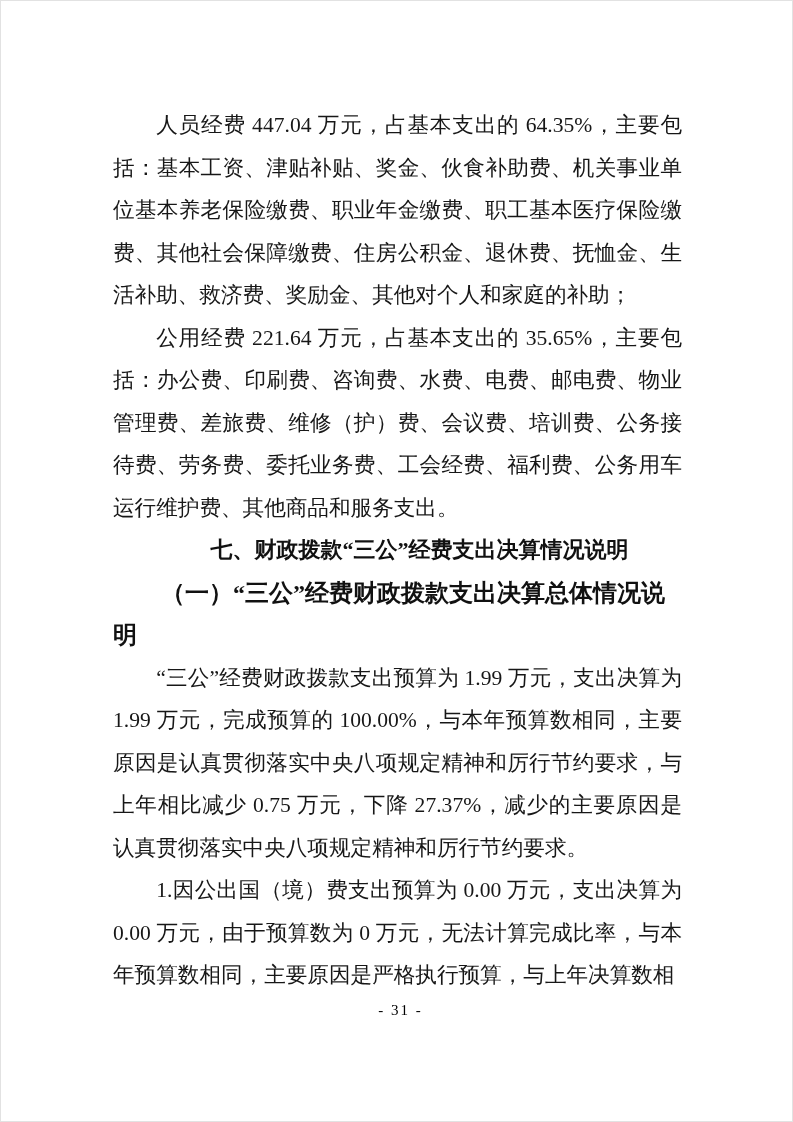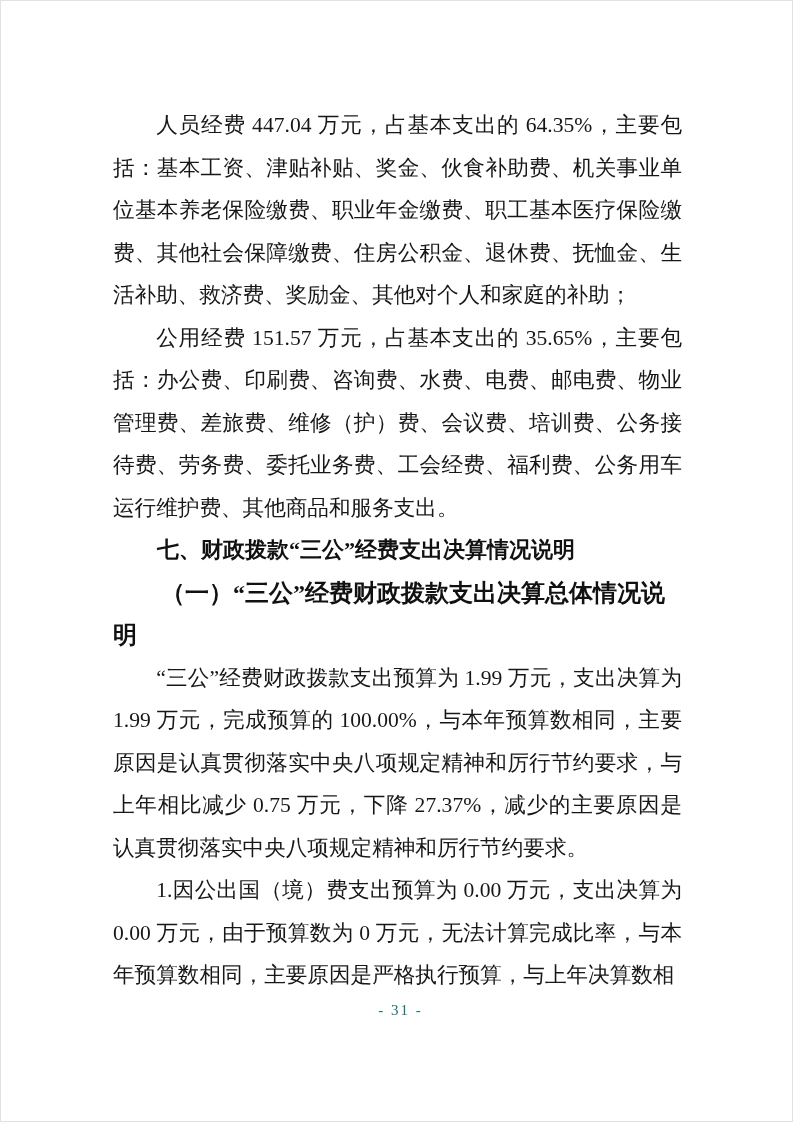--- a/index.html
+++ b/index.html
@@ -35,51 +35,51 @@
     text-align-last: left;
     text-indent: 2em;
   }
   .heading-major {
     margin: 0;
     font-size: 22px;
     line-height: 42.5px;
     font-weight: 700;
     color: #111111;
     text-indent: 2em;
-    text-align: left;
+    text-align: center;
   }
   .heading-sub {
     margin: 0;
     font-size: 24px;
     line-height: 42.5px;
     font-weight: 700;
     color: #111111;
     text-indent: 2em;
     text-align: left;
   }
   .page-footer {
     position: absolute;
     left: 8px;
     right: 0;
     top: 999px;
     text-align: center;
     font-size: 15px;
     line-height: 20px;
-    color: #0f766e;
+    color: #000000;
     letter-spacing: 2px;
     font-family: "Liberation Serif", "DejaVu Serif", serif;
   }
 </style>
 </head>
 <body>
 
 <div class="page">
   <div class="content">
     <p class="para">人员经费 447.04 万元，占基本支出的 64.35%，主要包括：基本工资、津贴补贴、奖金、伙食补助费、机关事业单位基本养老保险缴费、职业年金缴费、职工基本医疗保险缴费、其他社会保障缴费、住房公积金、退休费、抚恤金、生活补助、救济费、奖励金、其他对个人和家庭的补助；</p>
-    <p class="para">公用经费 151.57 万元，占基本支出的 35.65%，主要包括：办公费、印刷费、咨询费、水费、电费、邮电费、物业管理费、差旅费、维修（护）费、会议费、培训费、公务接待费、劳务费、委托业务费、工会经费、福利费、公务用车运行维护费、其他商品和服务支出。</p>
+    <p class="para">公用经费 221.64 万元，占基本支出的 35.65%，主要包括：办公费、印刷费、咨询费、水费、电费、邮电费、物业管理费、差旅费、维修（护）费、会议费、培训费、公务接待费、劳务费、委托业务费、工会经费、福利费、公务用车运行维护费、其他商品和服务支出。</p>
     <h2 class="heading-major">七、财政拨款“三公”经费支出决算情况说明</h2>
     <h3 class="heading-sub">（一）“三公”经费财政拨款支出决算总体情况说明</h3>
     <p class="para">“三公”经费财政拨款支出预算为 1.99 万元，支出决算为 1.99 万元，完成预算的 100.00%，与本年预算数相同，主要原因是认真贯彻落实中央八项规定精神和厉行节约要求，与上年相比减少 0.75 万元，下降 27.37%，减少的主要原因是认真贯彻落实中央八项规定精神和厉行节约要求。</p>
     <p class="para">1.因公出国（境）费支出预算为 0.00 万元，支出决算为 0.00 万元，由于预算数为 0 万元，无法计算完成比率，与本年预算数相同，主要原因是严格执行预算，与上年决算数相</p>
   </div>
 
   <div class="page-footer">- 31 -</div>
 </div>
 
 </body></html>

